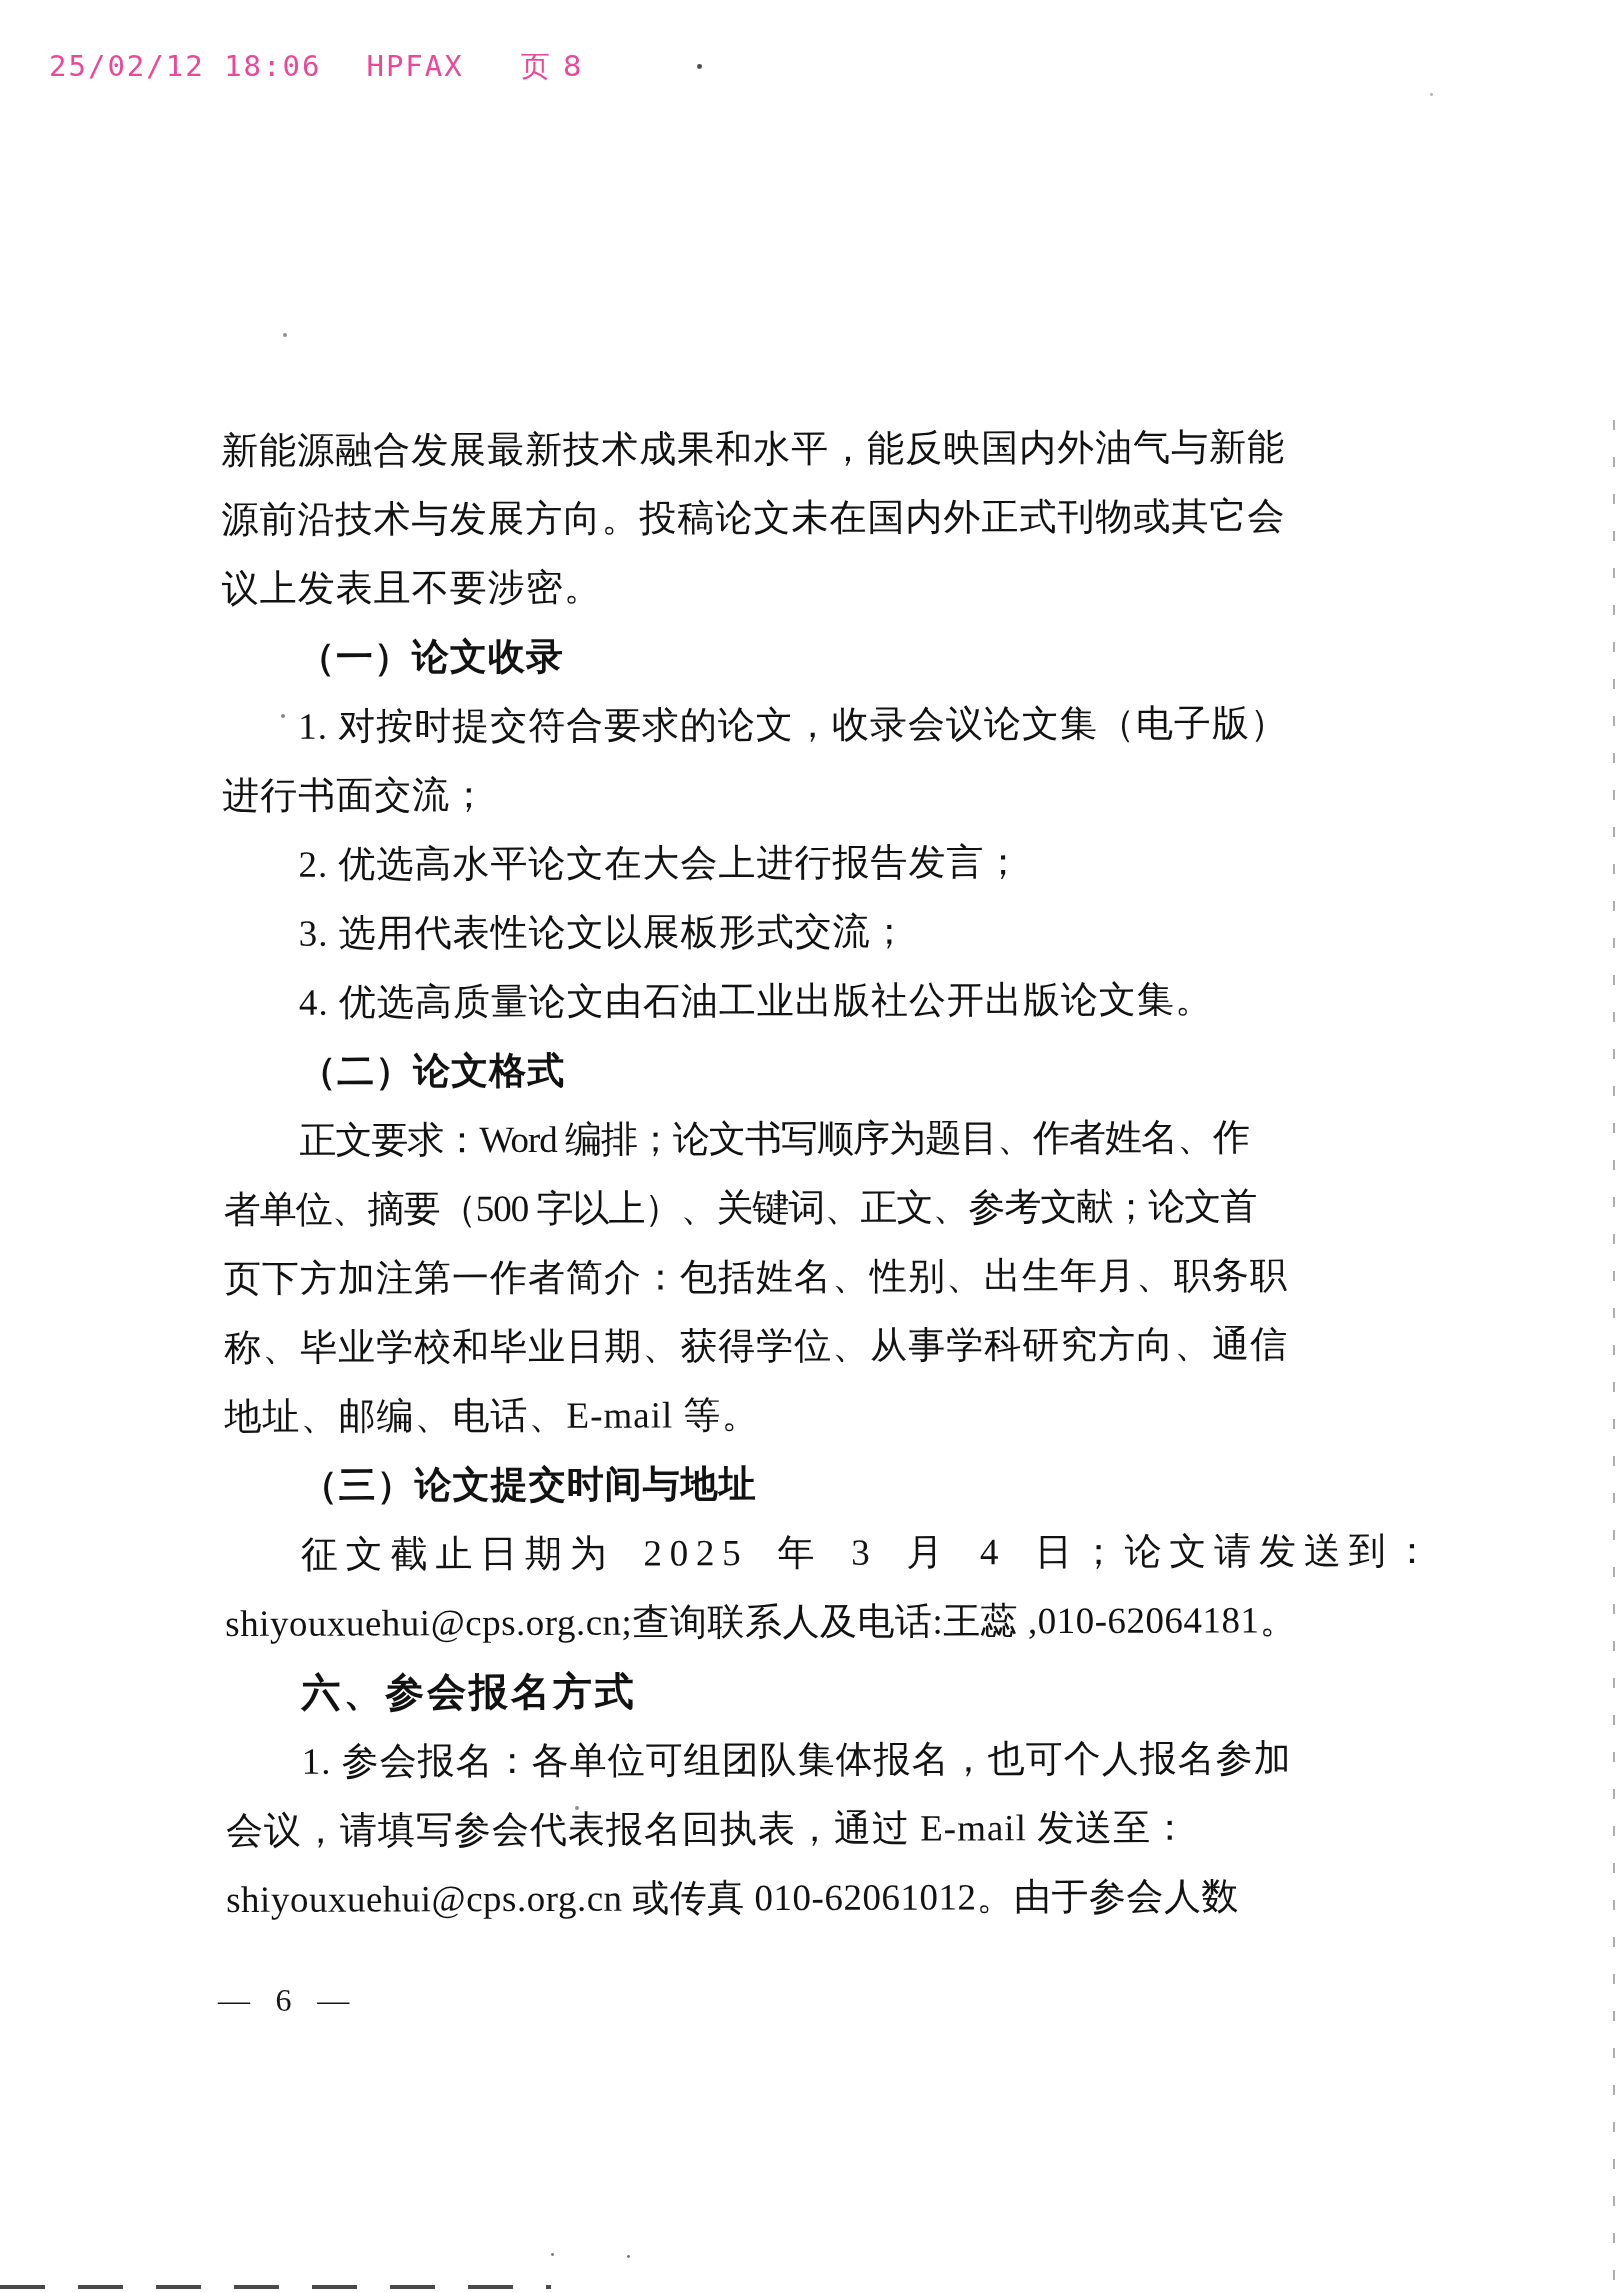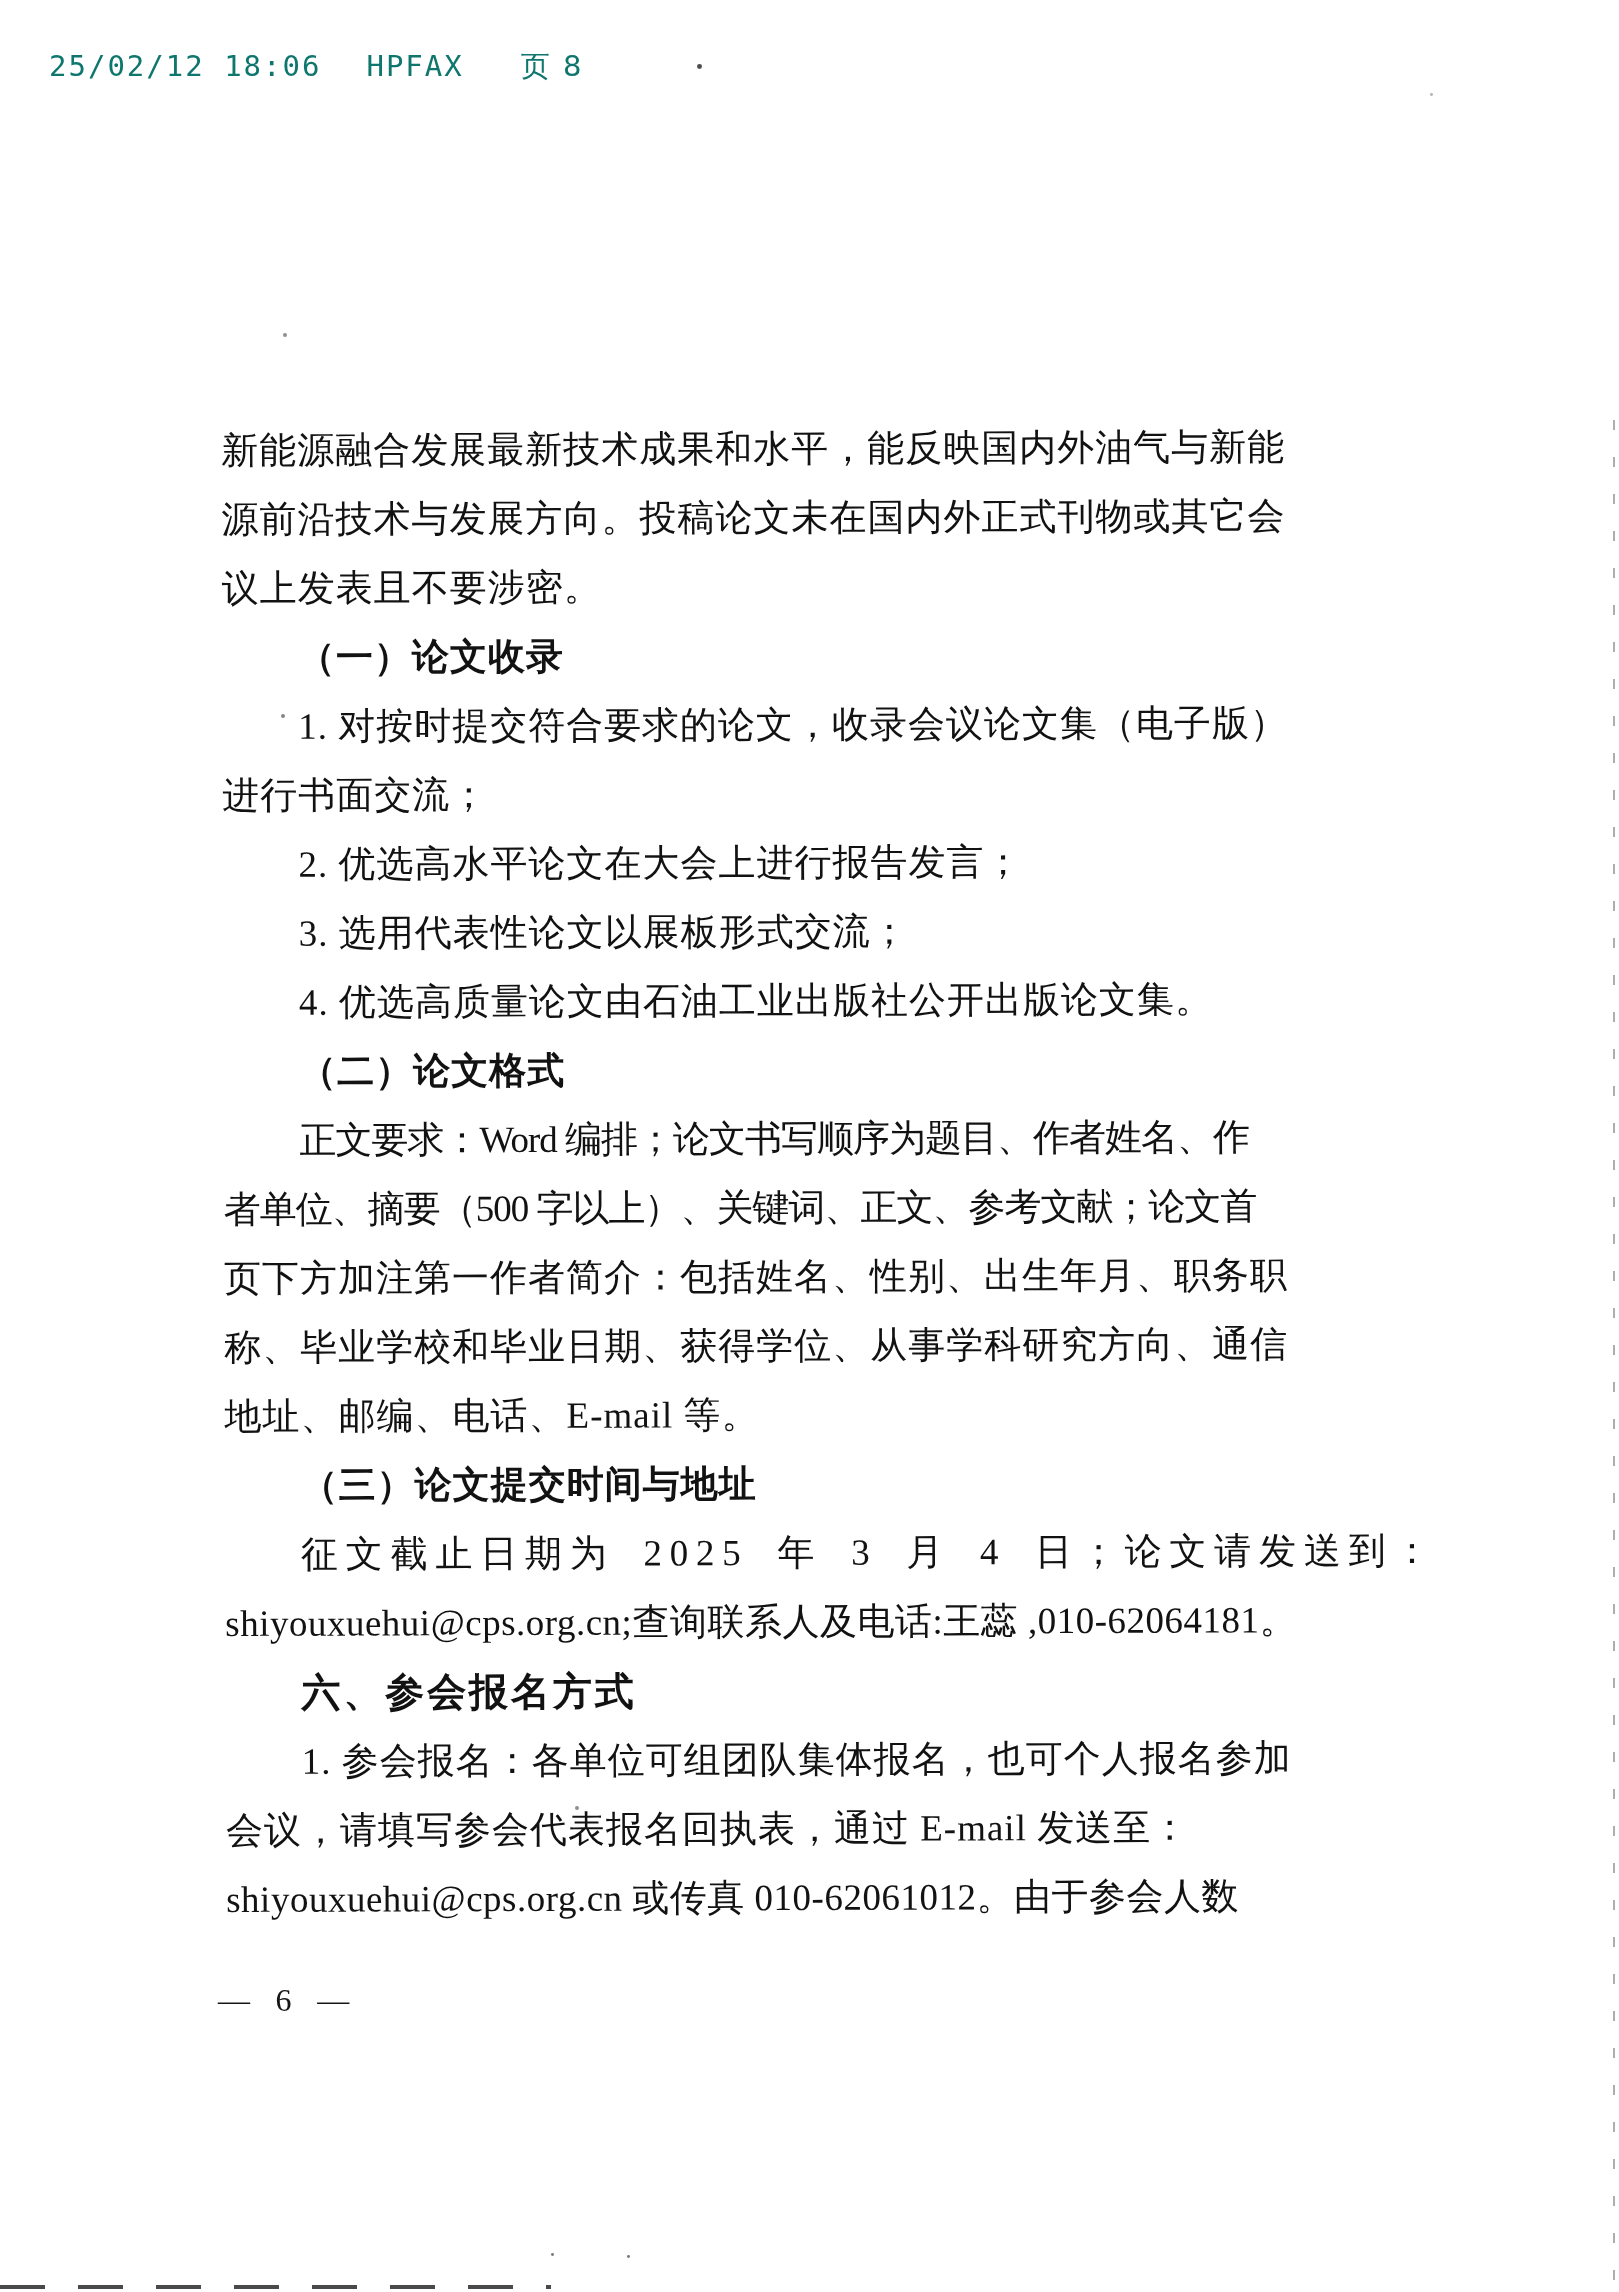--- a/index.html
+++ b/index.html
@@ -14,21 +14,21 @@
   }
   
   .fax-header {
     position: absolute;
     left: 49px;
     top: 47px;
     font-family: "DejaVu Sans Mono", "Liberation Mono", monospace;
     font-size: 29px;
     letter-spacing: 2px;
     white-space: nowrap;
-    color: #0f766e;
+    color: #ec4899;
   }
   .fax-header .device { margin-left: 45px; }
   .fax-header .pageno { margin-left: 57px; font-family: "DejaVu Sans", sans-serif; }
 
   
   .text-block {
     position: absolute;
     left: 221px;
     top: 416px;
     width: 1068px;

